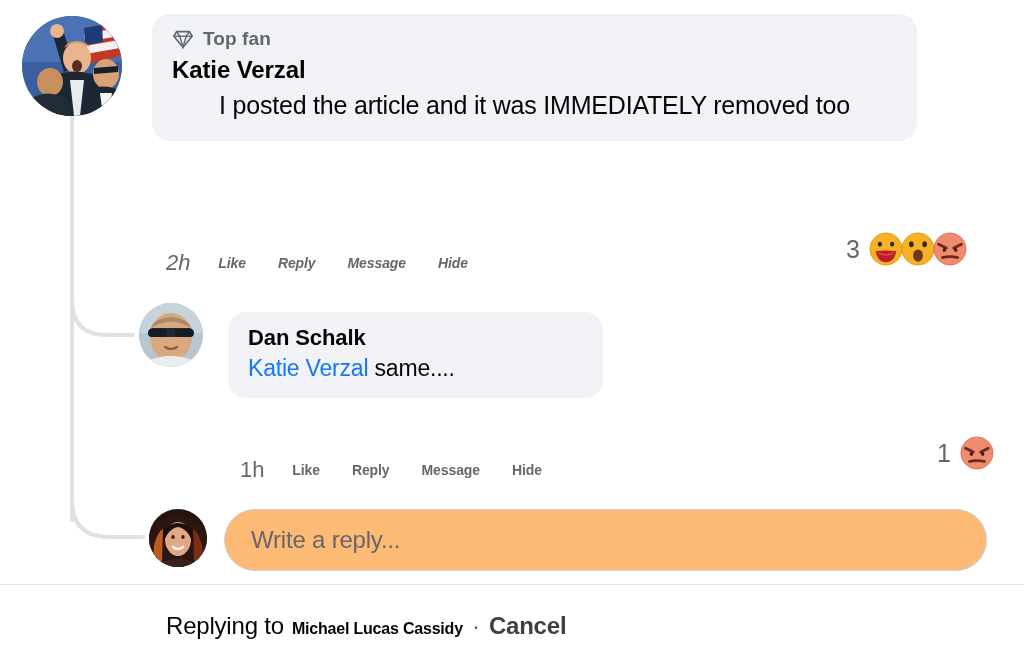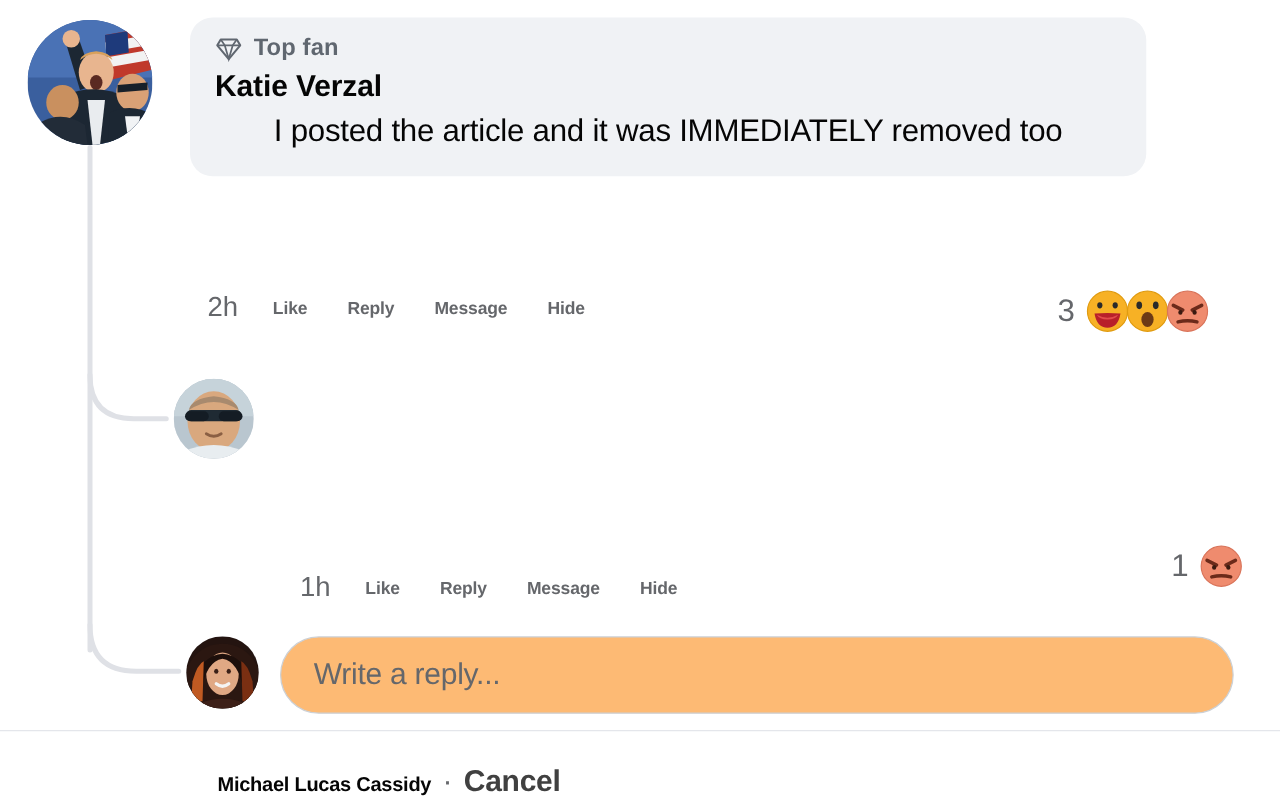--- a/index.html
+++ b/index.html
@@ -108,21 +108,21 @@
   .mention {
     color: #1877f2;
   }
 
   
   .actions {
     position: absolute;
     display: flex;
     align-items: center;
   }
-  #actions-katie { left: 166px; top: 233px; }
+  #actions-katie { left: 166px; top: 250px; font-style: italic; }
   #actions-dan   { left: 240px; top: 457px; }
 
   .time {
     font-size: 22px;
     color: #65676b;
     font-weight: normal;
     margin-right: 28px;
     letter-spacing: -.1px;
   }
   .action-link {
@@ -310,20 +310,26 @@
       <ellipse cx="32" cy="34" rx="21" ry="24" fill="#d9a87e"></ellipse>
       <path d="M12 25 Q32 12 52 25 Q50 16 32 14 Q14 16 12 25 Z" fill="#a88a6e"></path>
       <rect x="10" y="25" width="44" height="9" rx="4" fill="#1f2a33"></rect>
       <rect x="9" y="26" width="19" height="8" rx="4" fill="#141c24"></rect>
       <rect x="36" y="26" width="19" height="8" rx="4" fill="#141c24"></rect>
       <path d="M26 44 Q32 48 38 44" stroke="#8a5f43" stroke-width="2.2" fill="none" stroke-linecap="round"></path>
       <path d="M8 58 Q32 48 56 58 L56 64 L8 64 Z" fill="#e8edf0"></path>
     </svg>
   </div>
 
+  <div class="bubble" id="bubble-dan">
+    <div class="author-sm">Dan Schalk</div>
+    <div class="comment-text-sm">
+      <span class="mention">Katie Verzal</span><span> same....</span>
+    </div>
+  </div>
 
   <div class="actions" id="actions-dan">
     <span class="time">1h</span>
     <span class="action-link">Like</span>
     <span class="action-link">Reply</span>
     <span class="action-link">Message</span>
     <span class="action-link">Hide</span>
   </div>
 
   <div class="reactions" id="reactions-dan">
@@ -356,18 +362,19 @@
     </svg>
   </div>
 
   <div id="reply-input-box">
     <span id="reply-placeholder">Write a reply...</span>
   </div>
 
   <div id="divider"></div>
 
   <div id="footer-bar">
+    <span class="footer-text">Replying to</span>
     <span class="footer-name">Michael Lucas Cassidy</span>
     <span class="footer-dot">·</span>
     <span class="footer-cancel">Cancel</span>
   </div>
 
 </div>
 
 </body></html>

